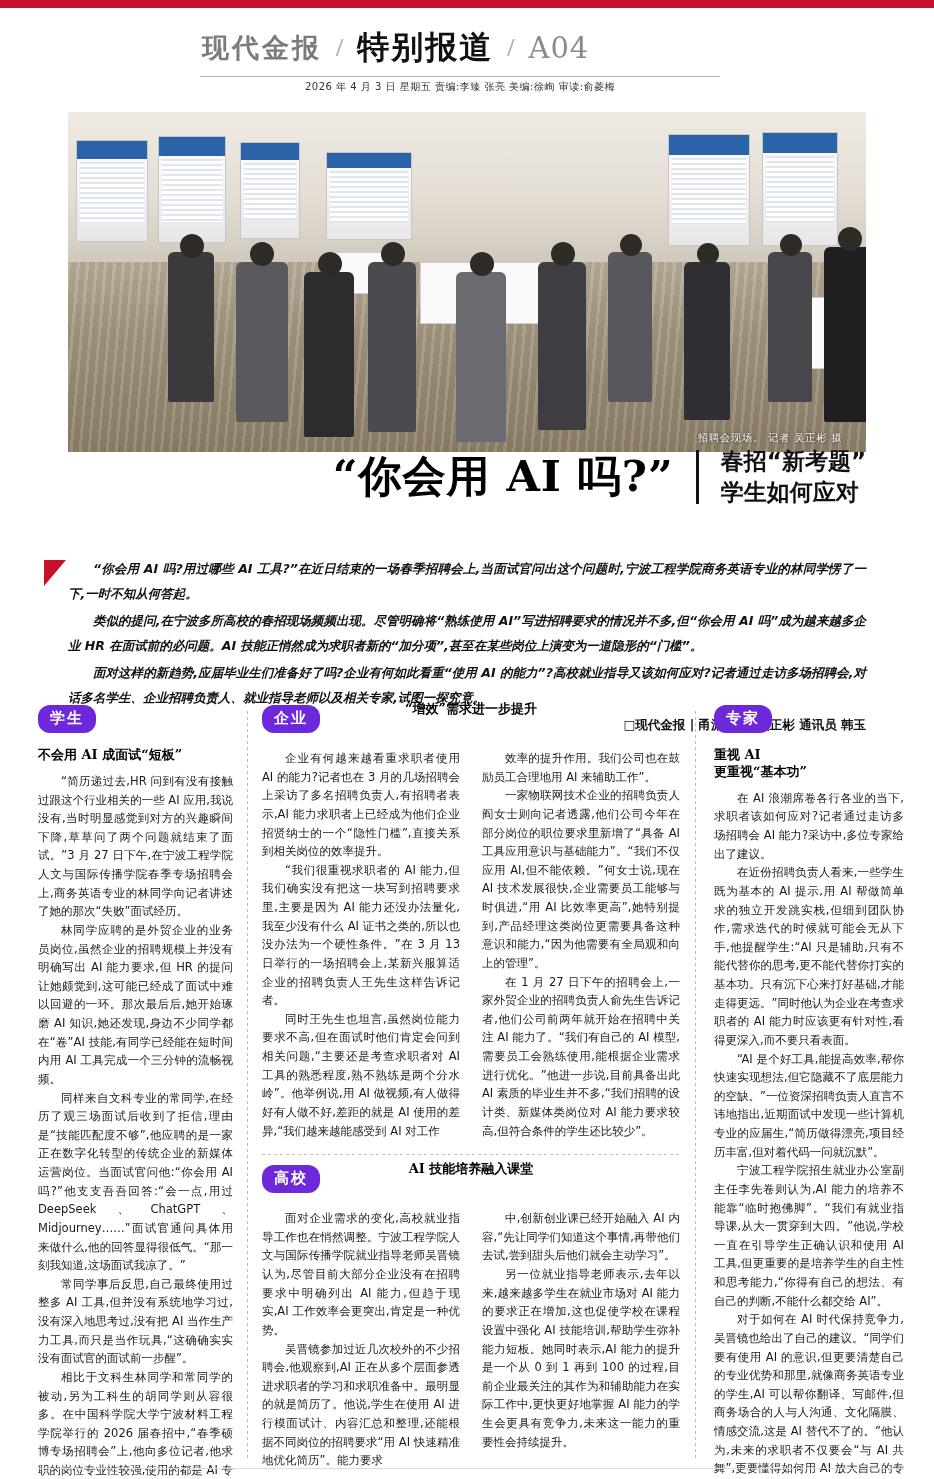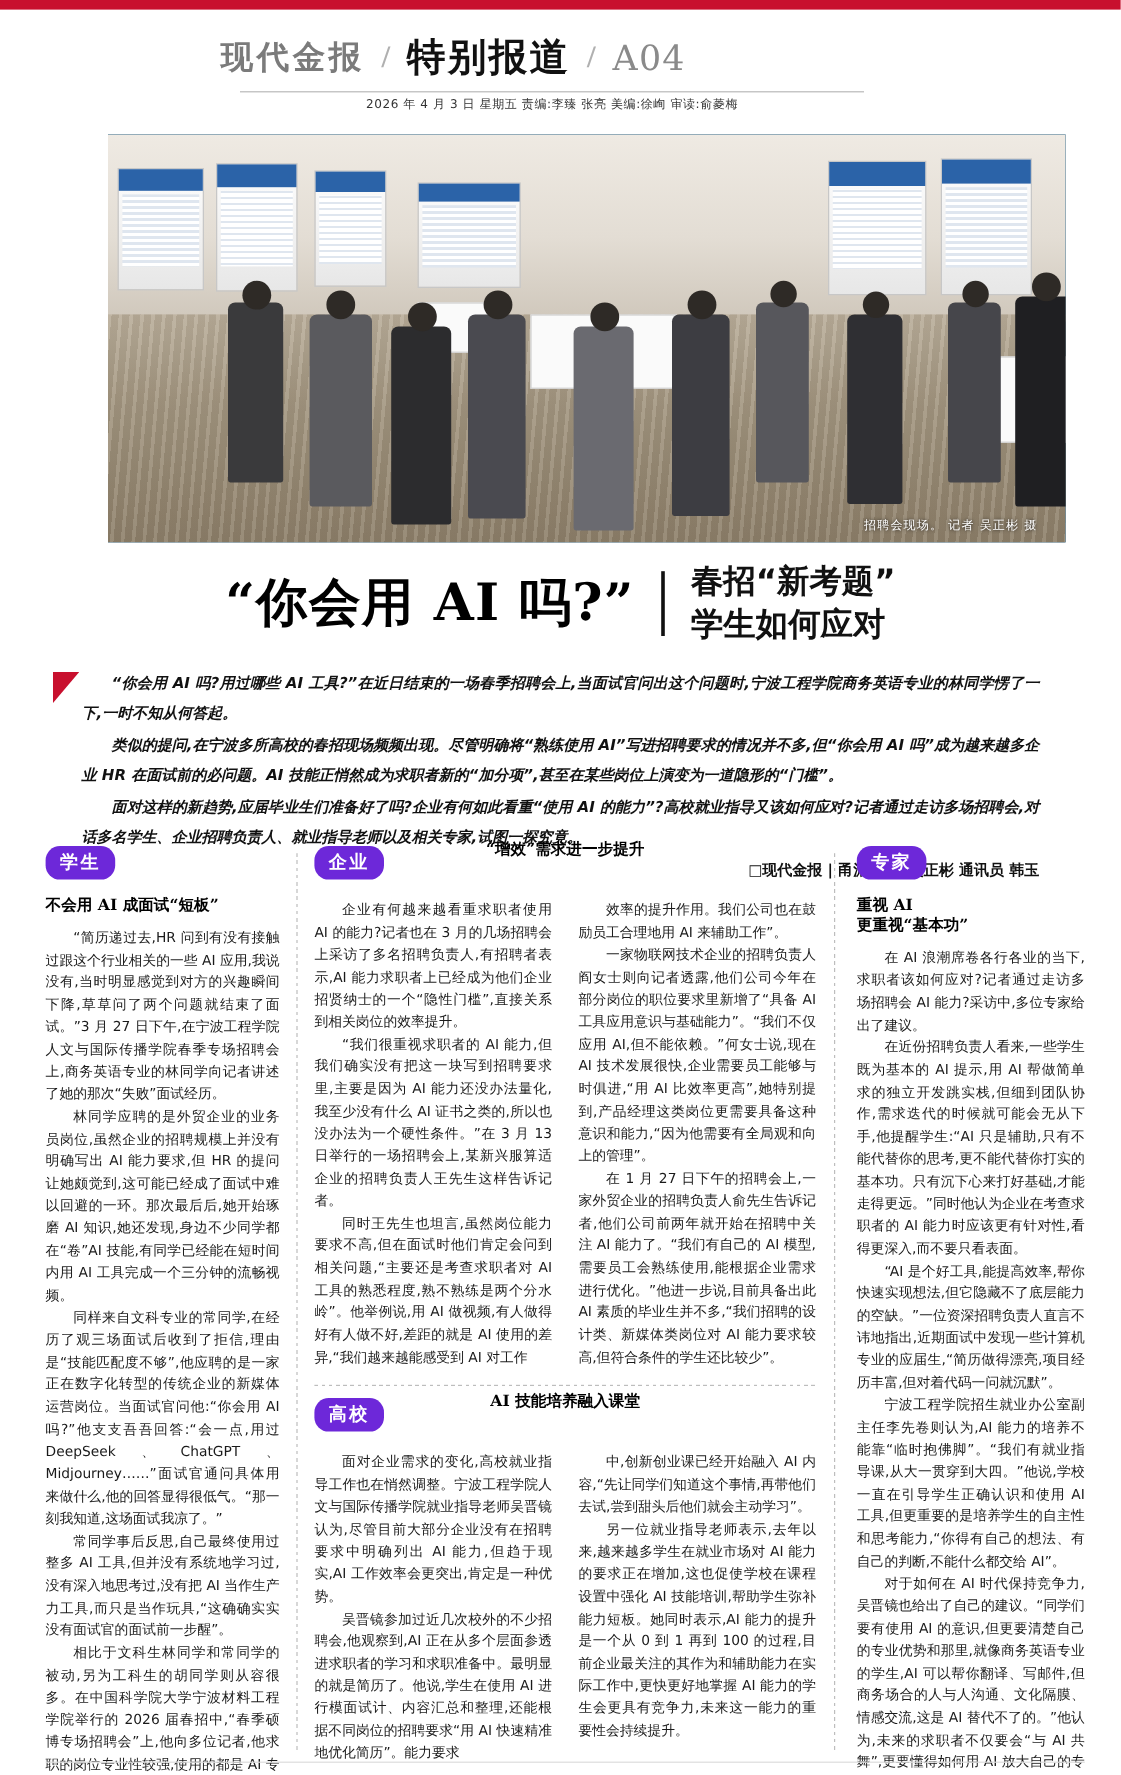--- a/index.html
+++ b/index.html
@@ -9,21 +9,21 @@
     font-family:"Liberation Serif", serif;
     color:#111;
     position:relative;
     overflow:hidden;
   }
   .page { position:relative; width:934px; height:1479px; }
 
   
   .topbar { position:absolute; left:0; top:0; width:934px; height:8px; background:#c8102e; }
   .masthead {
-    position:absolute; left:184px; top:22px; width:520px; height:52px;
+    position:absolute; left:202px; top:22px; width:520px; height:52px;
     display:flex; align-items:center; gap:14px;
   }
   .mh-paper {
     font-family:"DejaVu Sans", sans-serif;
     font-weight:bold; font-size:27px; letter-spacing:3px; color:#7b7b7b;
   }
   .mh-slash { font-size:26px; color:#b0b0b0; font-weight:bold; }
   .mh-title {
     font-family:"DejaVu Serif", serif;
     font-weight:bold; font-size:32px; letter-spacing:2px; color:#111;
@@ -35,21 +35,21 @@
   .mh-rule { position:absolute; left:200px; top:76px; width:520px; height:1px; background:#b9b9b9; }
   .mh-credits {
     position:absolute; left:200px; top:80px; width:520px;
     text-align:center; font-size:10px; color:#333;
     font-family:"DejaVu Sans", sans-serif; letter-spacing:0.5px;
   }
 
   
   .photo {
     position:absolute; left:68px; top:112px; width:798px; height:340px;
-    overflow:hidden; background:#0c4a6e;margin-left:22px;
+    overflow:hidden; background:#be185d;
   }
   .photo .sky {
     position:absolute; left:0; top:0; width:100%; height:46%;
     background:linear-gradient(#efeae3, #e3ddd4 55%, #cfc7bb);
   }
   .photo .floor {
     position:absolute; left:0; top:44%; width:100%; height:56%;
     background:linear-gradient(#b9ad99, #a2957f 40%, #8d7f69);
   }
   .photo .floorlines { position:absolute; left:0; top:44%; width:100%; height:56%;
@@ -68,32 +68,32 @@
   }
   .head { position:absolute; border-radius:50%; background:#2e2a26; }
   .cap {
     position:absolute; left:630px; bottom:7px;
     color:#fff; font-size:10px; font-family:"DejaVu Sans", sans-serif;
     text-shadow:0 0 3px rgba(0,0,0,.9); letter-spacing:1px;
   }
 
   
   .headline-wrap {
-    position:absolute; left:68px; top:470px; width:798px; height:66px;
-    display:flex; align-items:center; justify-content:center;
+    position:absolute; left:68px; top:444px; width:798px; height:66px;
+    display:flex; align-items:center; justify-content:flex-end;
   }
   .headline {
     font-family:"DejaVu Serif", serif;
     font-weight:bold; font-size:43px; letter-spacing:1px; color:#000;
     white-space:nowrap;
   }
   .hl-divider { width:3px; height:54px; background:#111; margin:0 22px; }
   .subhead {
     font-family:"DejaVu Sans", sans-serif;
-    font-size:27px; line-height:1.35; color:#111; font-weight:bold;
+    font-size:23px; line-height:1.35; color:#111; font-weight:bold;
   }
 
   
   .lead {
     position:absolute; left:68px; top:556px; width:798px;
     font-family:"DejaVu Sans", sans-serif;
     font-size:12.5px; line-height:2.0; color:#111;
     font-weight:bold; font-style:italic;
     text-align:justify;
   }

